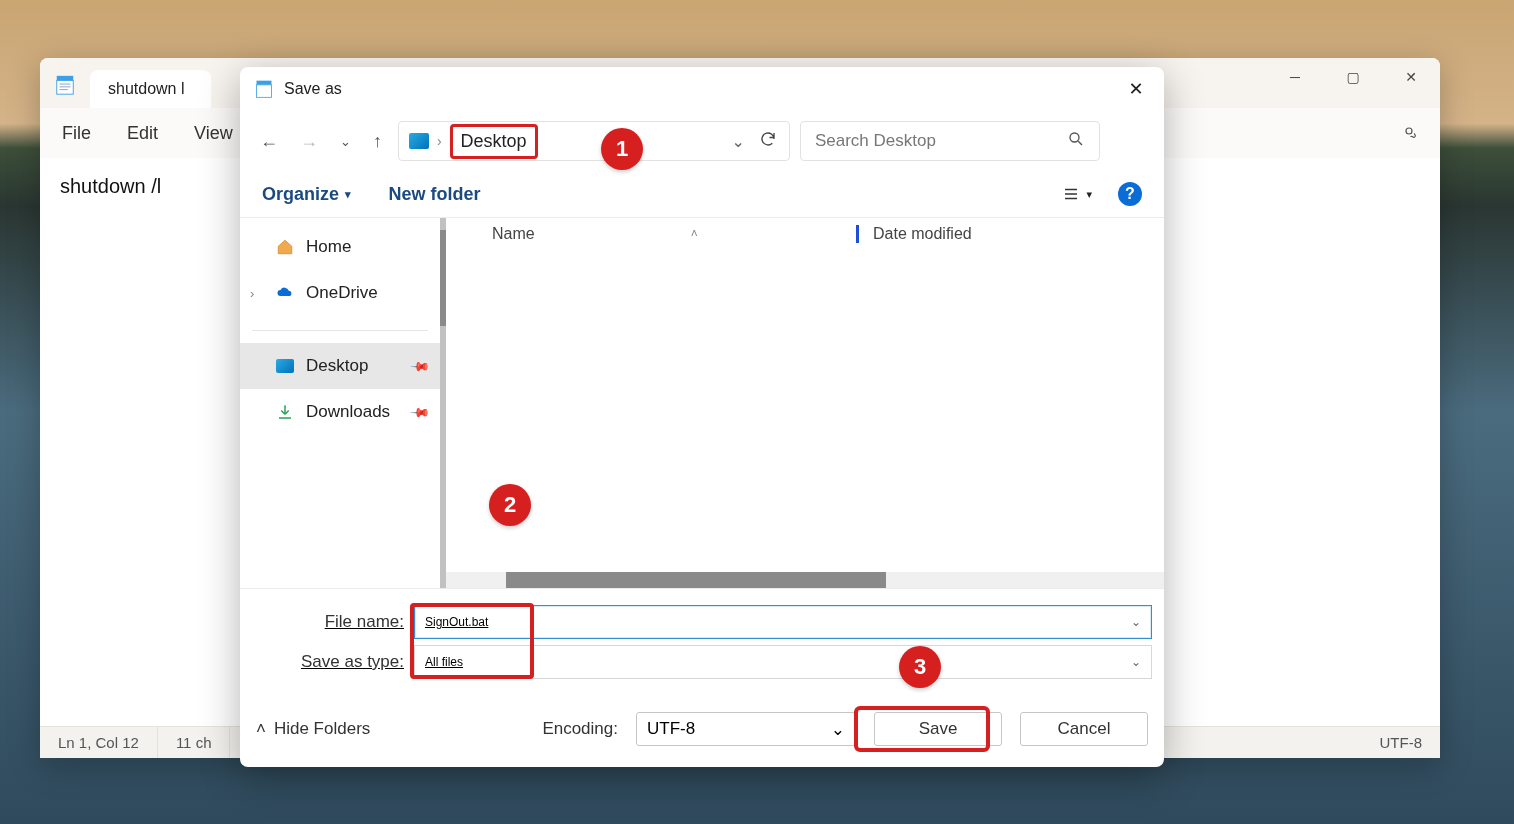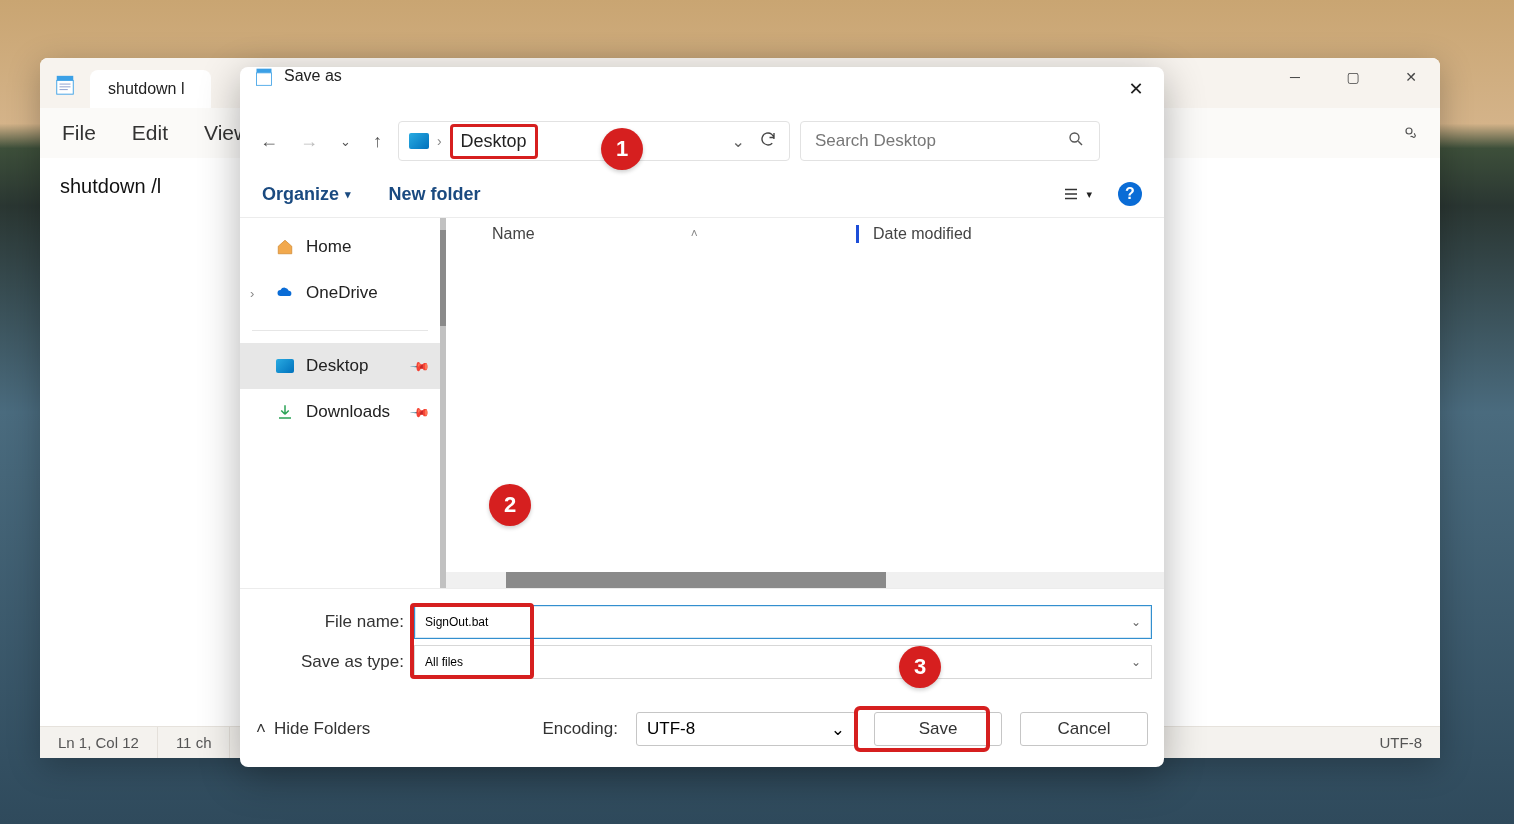--- a/index.html
+++ b/index.html
@@ -58,21 +58,21 @@
   }
   .notepad-menubar {
     height: 50px;
     display: flex;
     align-items: center;
     gap: 36px;
     padding: 0 22px;
     background: #fbfaf8;
     position: relative;
   }
-  .notepad-menubar .menu-item { font-size: 21px; color: #333; }
+  .notepad-menubar .menu-item { font-size: 18px; color: #333; }
   .gear-np {
     position: absolute; right: 22px; top: 50%; transform: translateY(-50%);
     color: #555;
   }
   .notepad-body {
     flex: 1;
     padding: 16px 20px;
     font-family: Consolas, monospace;
     font-size: 20px;
     color: #111;
@@ -99,20 +99,21 @@
     height: 700px;
     background: #ffffff;
     border-radius: 8px;
     box-shadow: 0 10px 40px rgba(0,0,0,.3);
     display: flex;
     flex-direction: column;
   }
   .saveas-titlebar {
     height: 44px;
     display: flex;
+    align-items: center;
     padding: 0 14px;
     position: relative;
   }
   .saveas-titlebar .title-icon {
     width: 20px; height: 20px; margin-right: 10px;
   }
   .saveas-titlebar .title-text { font-size: 16px; color: #222; }
   .close-x {
     position: absolute; right: 6px; top: 50%; transform: translateY(-50%);
     width: 44px; height: 32px;
@@ -209,21 +210,21 @@
   .col-headers .col-date { border-left: 3px solid #1d4ed8; padding-left: 14px; flex:1; }
   .empty-text { text-align: center; margin-top: 28px; font-size: 18px; color: #555; }
   .h-scroll {
     position: absolute;
     bottom: 0; left: 0; right: 0;
     height: 16px;
     background: #f0f0f0;
   }
   .h-scroll .thumb { position: absolute; left: 60px; width: 380px; top: 0; bottom: 0; background: #8a8a8a; }
 
-  .fields-area { padding: 16px 12px 6px 12px; }
+  .fields-area { padding: 16px 12px 6px 12px; text-decoration: underline; }
   .field-row { display: flex; align-items: center; margin-bottom: 6px; }
   .field-label { width: 162px; text-align: right; padding-right: 10px; font-size: 17px; color: #333; }
   .field-input {
     flex: 1;
     height: 34px;
     border: 1px solid #bcbcbc;
     background: #fff;
     font-size: 12px;
     padding: 0 10px;
     display: flex;

